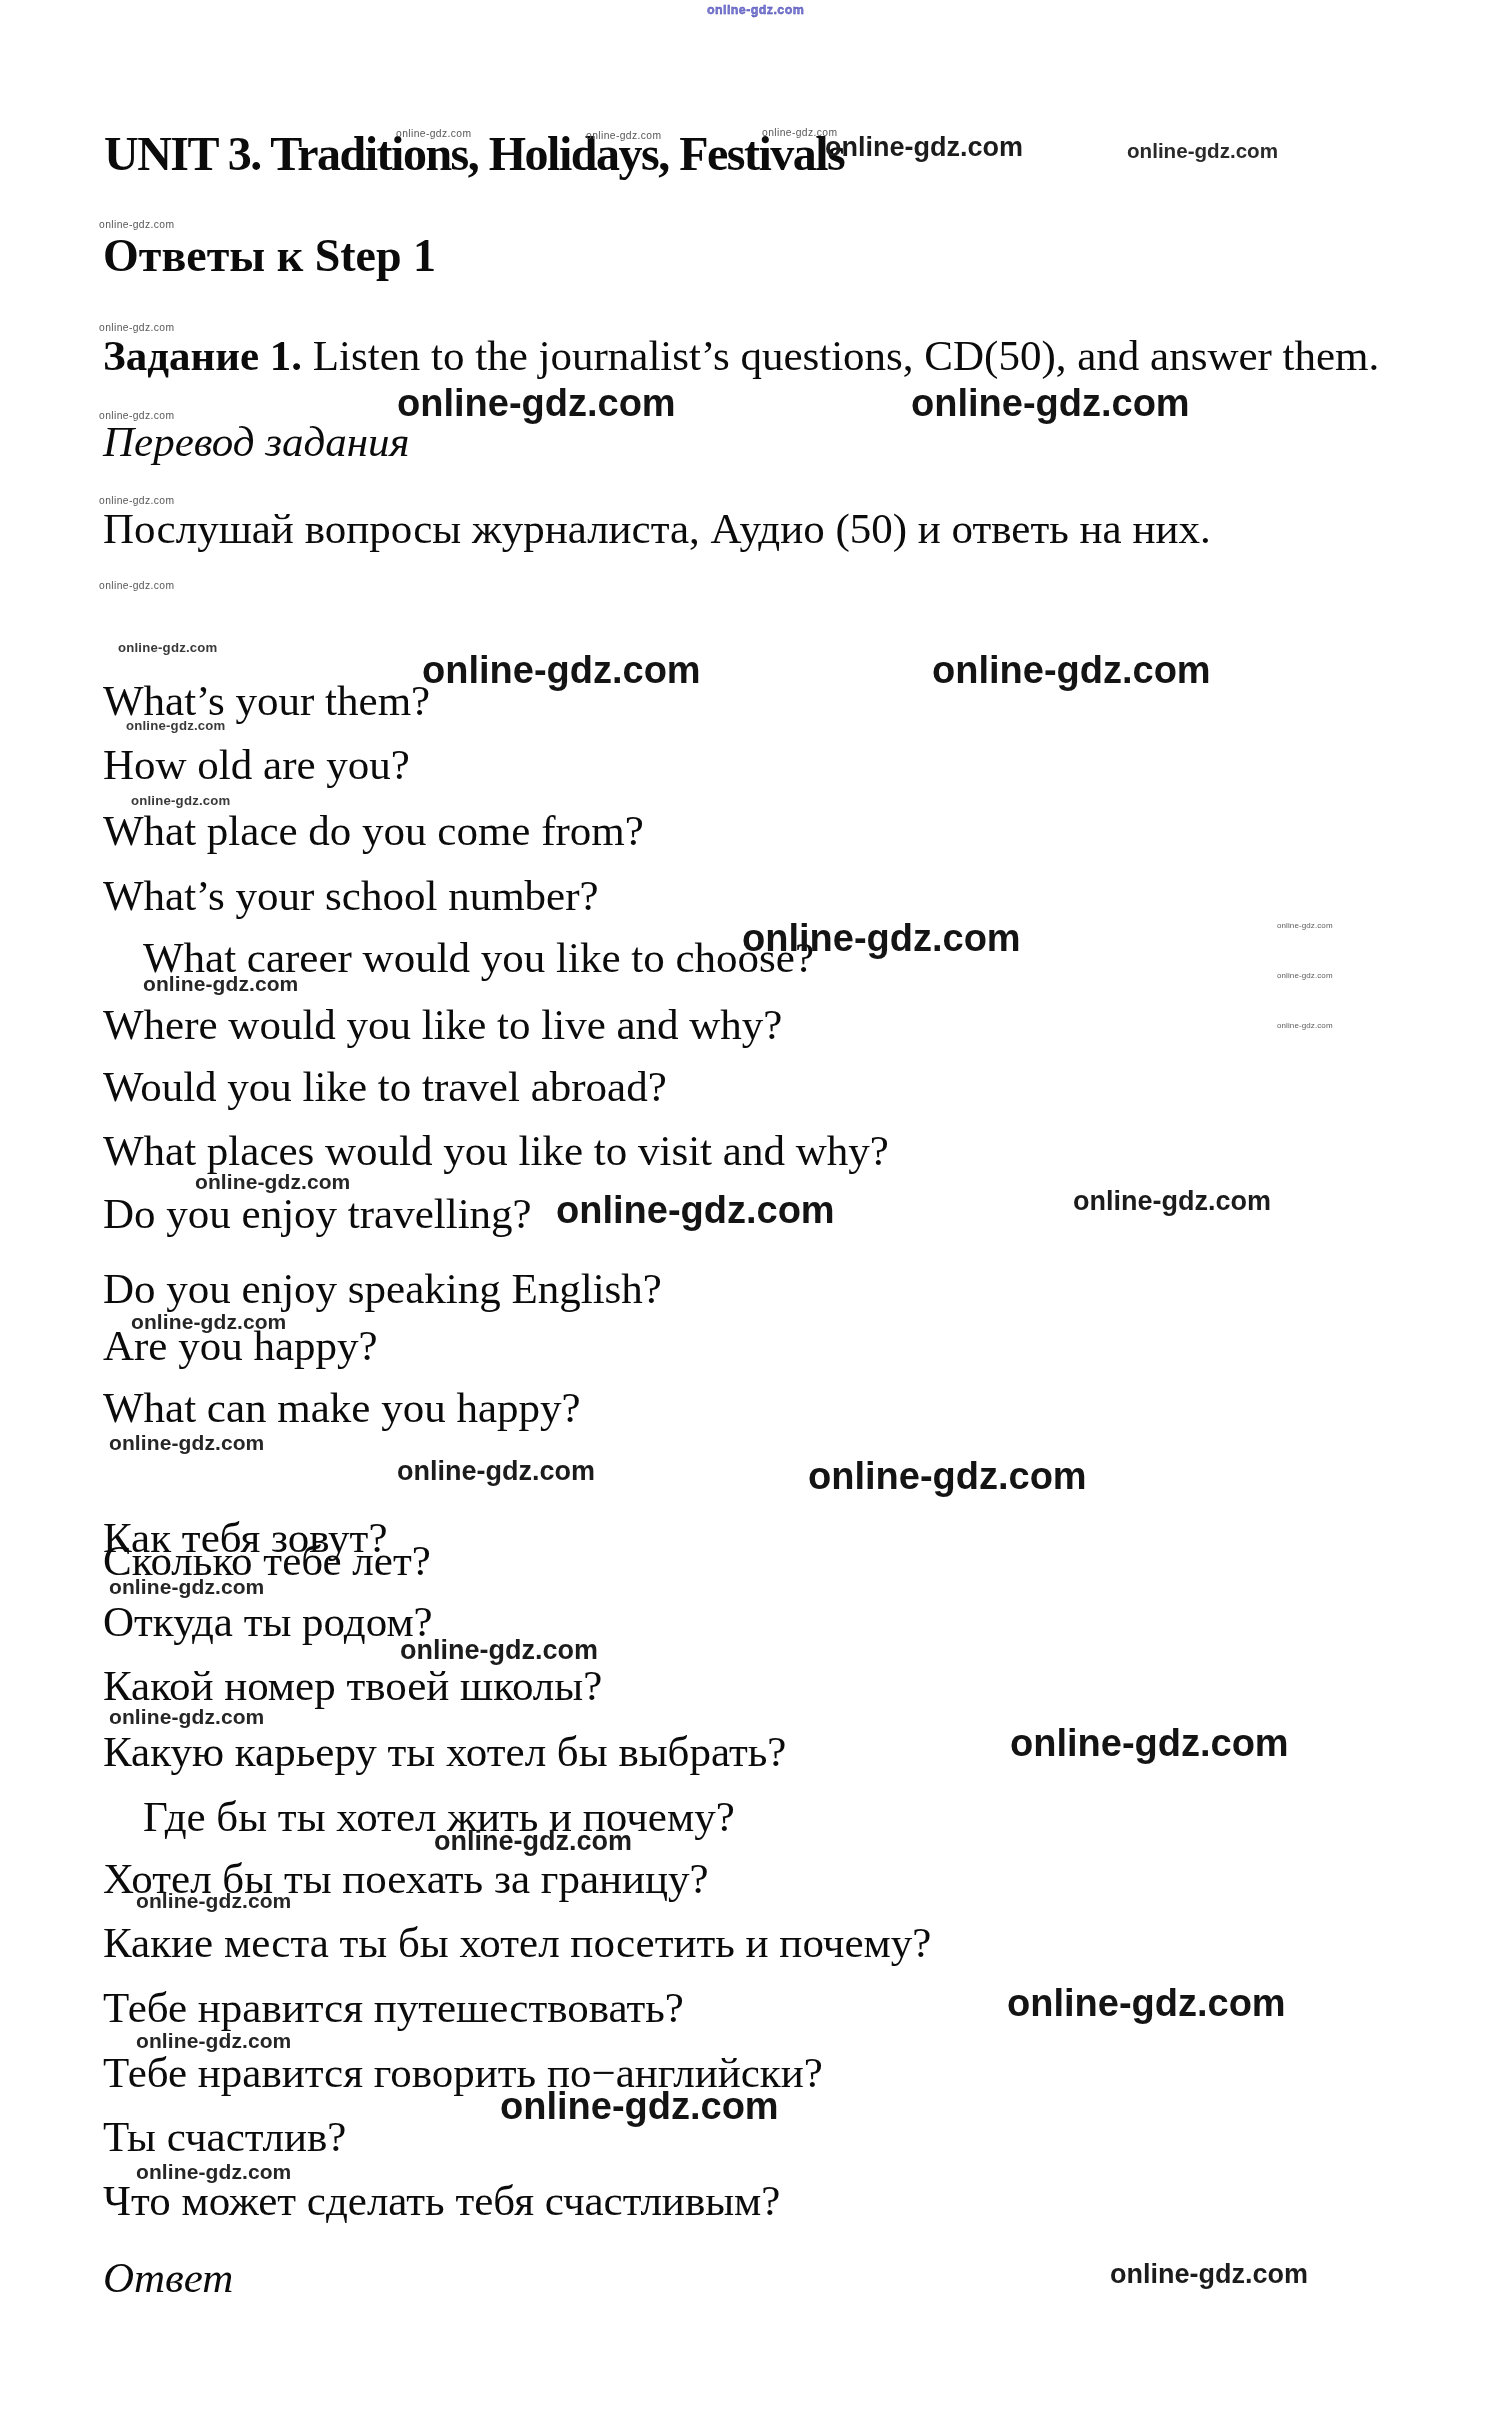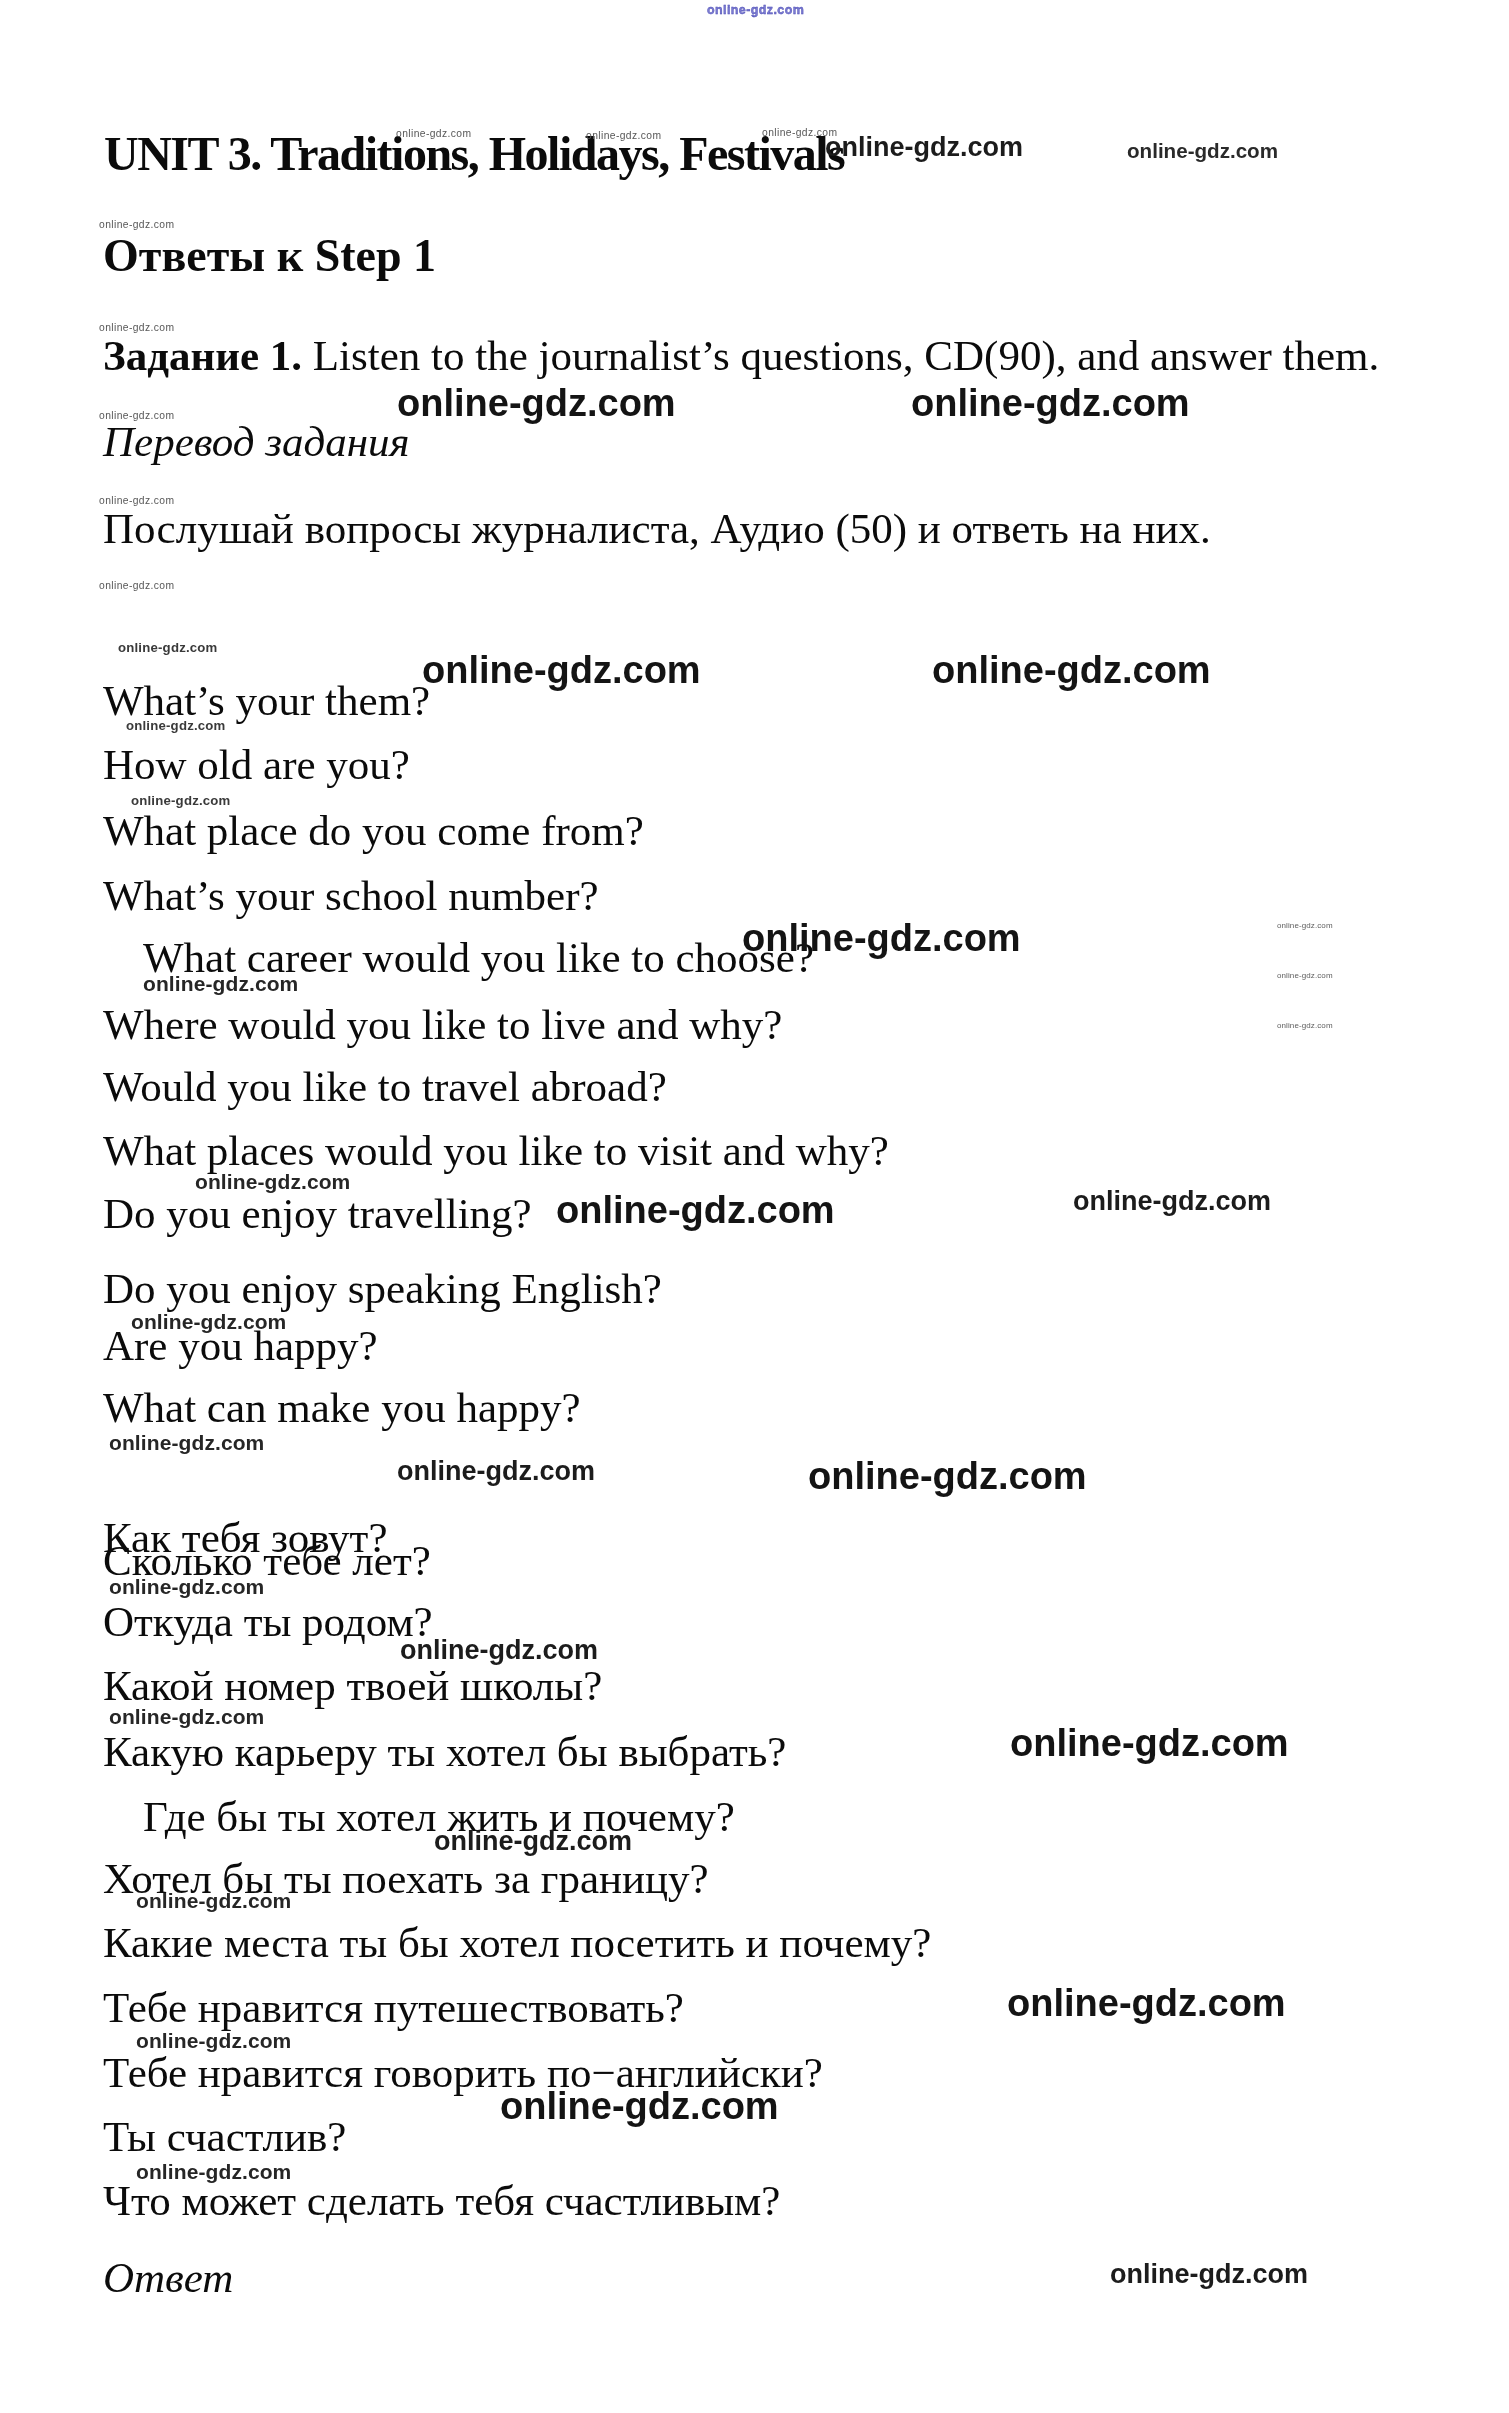--- a/index.html
+++ b/index.html
@@ -51,21 +51,21 @@
 </head>
 <body>
 
 <div class="page">
 
   <div class="line title" style="top:129px">UNIT 3. Traditions, Holidays, Festivals</div>
 
   <div class="line heading" style="top:232px">Ответы к Step 1</div>
 
   <div class="line" style="top:333px">
-    <span class="bold">Задание 1.</span><span> Listen to the journalist’s questions, CD(90), and answer them.</span>
+    <span class="bold">Задание 1.</span><span> Listen to the journalist’s questions, CD(50), and answer them.</span>
   </div>
 
   <div class="line italic" style="top:419px">Перевод задания</div>
 
   <div class="line" style="top:506px">Послушай вопросы журналиста, Аудио (50) и ответь на них.</div>
 
 
   <div id="questions-en">
       <div class="line" style="top: 678px;">What’s your them?</div>
       <div class="line" style="top: 742px;">How old are you?</div>

